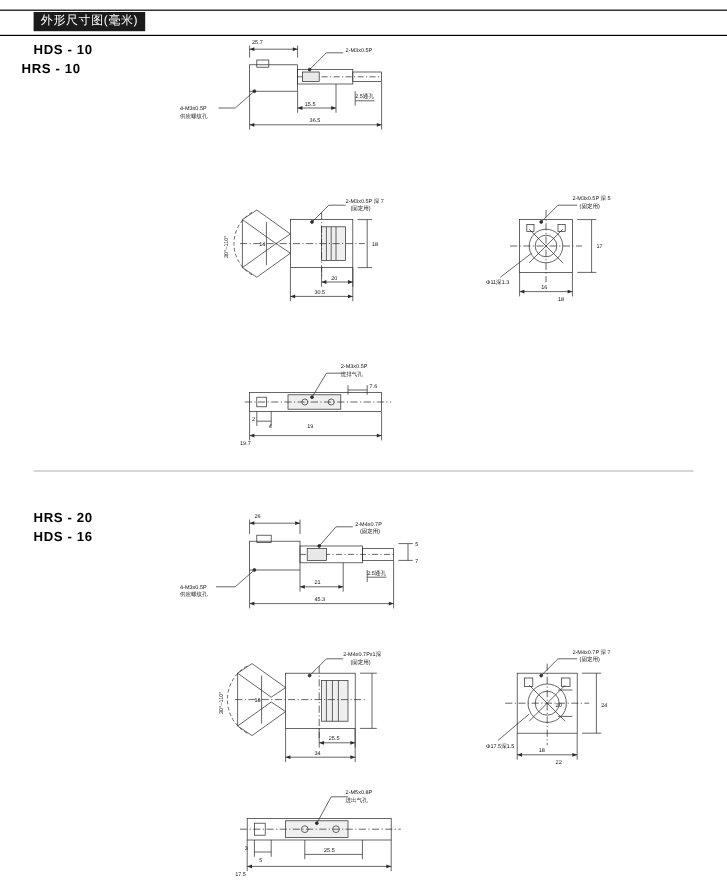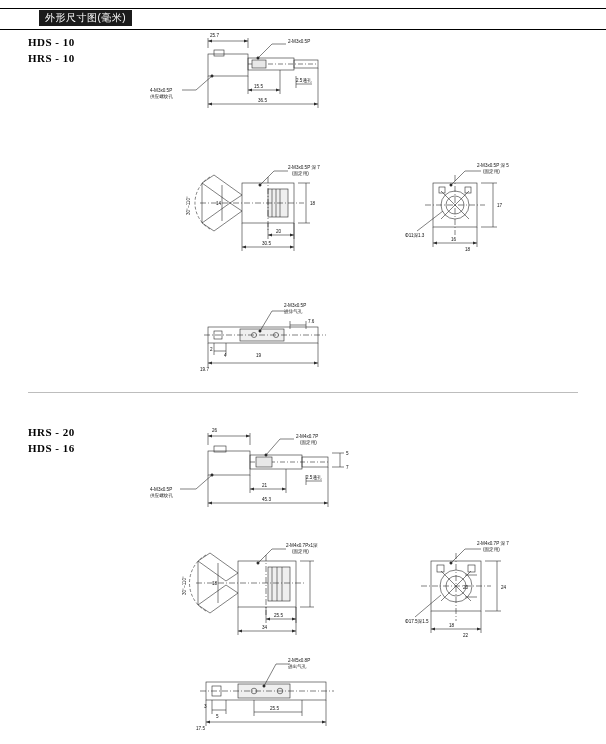--- a/index.html
+++ b/index.html
@@ -13,33 +13,32 @@
   }
   .page{position:relative;width:606px;height:744px;}
 
   
   .header-band{
     position:absolute;left:0;top:8px;width:606px;height:20px;
     border-top:1px solid #000;border-bottom:1px solid #000;
     background:#ffffff;
   }
   .header-tab{
-    position:absolute;left:39px;top:10px;height:16px;
+    position:absolute;left:28px;top:10px;height:16px;
     background:#1b1b1b;color:#fff;
     font-size:10px;line-height:16px;
     padding:0 6px;letter-spacing:0.5px;
     white-space:nowrap;
   }
 
   
   .model-label{
     position:absolute;
     font-size:11px;font-weight:bold;letter-spacing:0.5px;
     color:#000;
-    font-family:Liberation Serif, serif;
   }
 
   
   .divider{
     position:absolute;left:28px;width:550px;height:0;
     border-top:1px solid #bdbdbd;
   }
 
   
   .dwg{position:absolute;}
@@ -50,21 +49,21 @@
 </style>
 </head>
 <body>
 
 <div class="page">
 
   <div class="header-band"></div>
   <div class="header-tab">外形尺寸图(毫米)</div>
 
   <div class="model-label" style="left:28px;top:36px;">HDS - 10</div>
-  <div class="model-label" style="left:28px;top:52px;">HRS - 10</div>
+  <div class="model-label" style="left:18px;top:52px;">HRS - 10</div>
 
   <div class="dwg" style="left:150px;top:30px;">
     <svg width="260" height="90" viewBox="0 0 260 90">
       <g stroke="#2b2b2b" fill="none" stroke-width="0.6">
 
         <rect x="58" y="24" width="40" height="22"></rect>
         <rect x="64" y="20" width="10" height="6"></rect>
         <rect x="98" y="28" width="46" height="12"></rect>
         <rect x="144" y="30" width="24" height="8"></rect>
         <line x1="98" y1="34" x2="168" y2="34" stroke-dasharray="5,2,1,2"></line>

